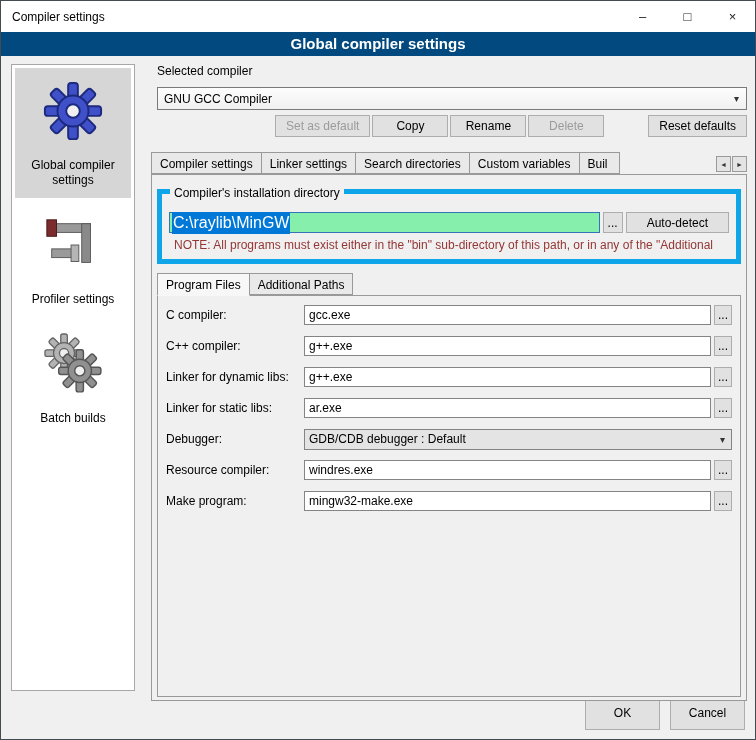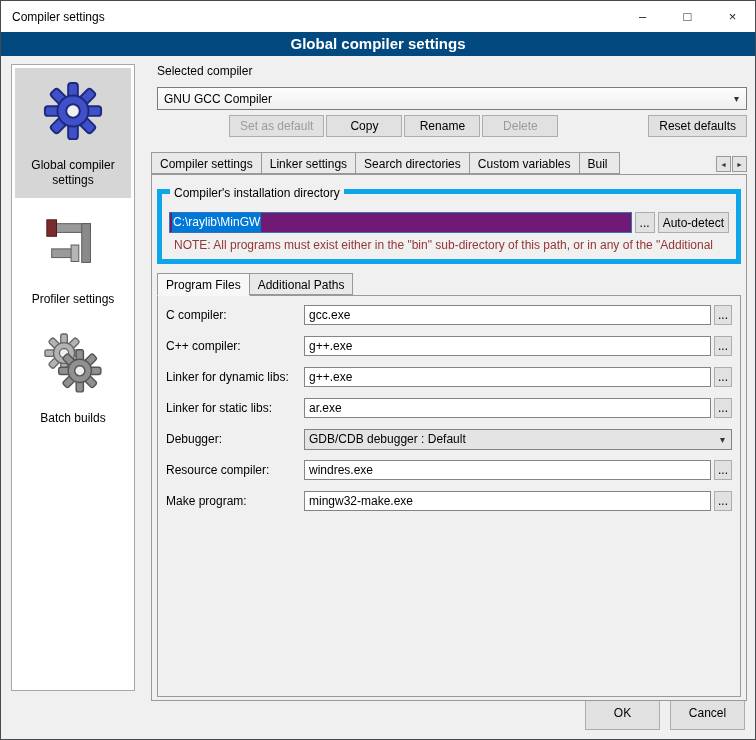--- a/index.html
+++ b/index.html
@@ -16,38 +16,38 @@
 .side-item.selected{background:#d6d6d6}
 .side-item .ico{width:62px;height:62px;margin-bottom:16px}
 .side-item .lbl{font-size:12px;text-align:center;color:#000;line-height:1.25}
 .main{position:absolute;left:150px;top:8px;width:596px}
 .sec-label{font-size:12px;height:15px;margin:0 0 8px 6px}
 .combo{height:23px;margin-left:6px;border:1px solid #7a7a7a;background:linear-gradient(#fdfdfd,#f0f0f0);display:flex;align-items:center;font-size:12px;padding-left:6px;cursor:default}
 .combo .arrow{margin-left:auto;padding-right:7px;font-size:10px;color:#333}
 .btnrow{display:flex;gap:2px;margin:5px 0 0 6px;height:22px}
 .btn{height:22px;min-width:76px;background:#e1e1e1;border:1px solid #adadad;font-size:12px;padding:0 10px;color:#000;cursor:pointer}
 .btn.disabled{color:#9b9b9b}
-.btn.first{margin-left:72px}
+.btn.first{margin-left:118px}
 .btn.reset{margin-left:auto}
 .tabs{display:flex;align-items:flex-end;margin-top:14px;height:23px}
 .tab{font-size:12px;padding:4px 8px;background:#e9e9e9;border:1px solid #999;border-left:none;white-space:nowrap;cursor:pointer;height:22px}
 .tab:first-child{border-left:1px solid #999}
 .tab.active{background:#f7f7f7;height:23px;border-bottom:1px solid #f7f7f7;margin-bottom:-1px;position:relative;z-index:2}
 .tab.clipped{width:40px;overflow:hidden}
 .tab-arrows{margin-left:auto;display:flex;gap:1px;align-self:flex-end;margin-bottom:2px}
 .tab-arrow{width:15px;height:16px;background:#e4e4e4;border:1px solid #9a9a9a;font-size:7px;display:flex;align-items:center;justify-content:center;cursor:pointer;color:#333}
 .panel{border:1px solid #999;background:#f0f0f0;height:527px;padding:0 5px;position:relative;z-index:1;display:flex;flex-direction:column}
 .groupbox{border:5px solid #0ea5e9;margin-top:14px;position:relative;padding:18px 7px 7px}
 .gb-title{position:absolute;top:-8px;left:8px;background:#f0f0f0;font-size:12px;padding:0 4px}
 .pathrow{display:flex;gap:3px}
-.pathinput{flex:1;height:21px;border:1px solid #3573b8;background:#701a75;display:flex;padding-left:2px;font-size:12px;cursor:text}
+.pathinput{flex:1;height:21px;border:1px solid #3573b8;background:#86efac;display:flex;align-items:center;padding-left:2px;font-size:16px;cursor:text}
 .pathinput .sel{background:#0078d7;color:#fff;padding:2px 1px}
 .sbtn{height:21px;background:#e1e1e1;border:1px solid #adadad;font-size:12px;cursor:pointer}
 .browse{width:20px}
-.autodetect{padding:0 4px}
+.autodetect{padding:0 20px}
 .note{font-size:12px;margin:5px 0 0 5px;color:#943634;white-space:nowrap;overflow:hidden}
 .subtabs{display:flex;align-items:flex-end;margin-top:9px;height:22px}
 .subpanel{border:1px solid #999;flex:1;margin-bottom:3px;padding:9px 8px;position:relative;z-index:1}
 .frow{display:flex;align-items:center;margin-bottom:11px;height:20px}
 .flabel{width:138px;font-size:12px;flex:0 0 auto}
 .fctrl{flex:1;display:flex;gap:3px;align-items:center}
 .finput{flex:1;height:20px;border:1px solid #848484;background:#fff;font-size:12px;display:flex;align-items:center;padding-left:4px;cursor:text}
 .fbrowse{width:18px;height:20px}
 .fcombo{flex:1;height:21px;border:1px solid #848484;background:#e4e4e4;display:flex;align-items:center;font-size:12px;padding-left:4px;cursor:default}
 .fcombo .arrow{margin-left:auto;padding-right:6px;font-size:10px;color:#333}

